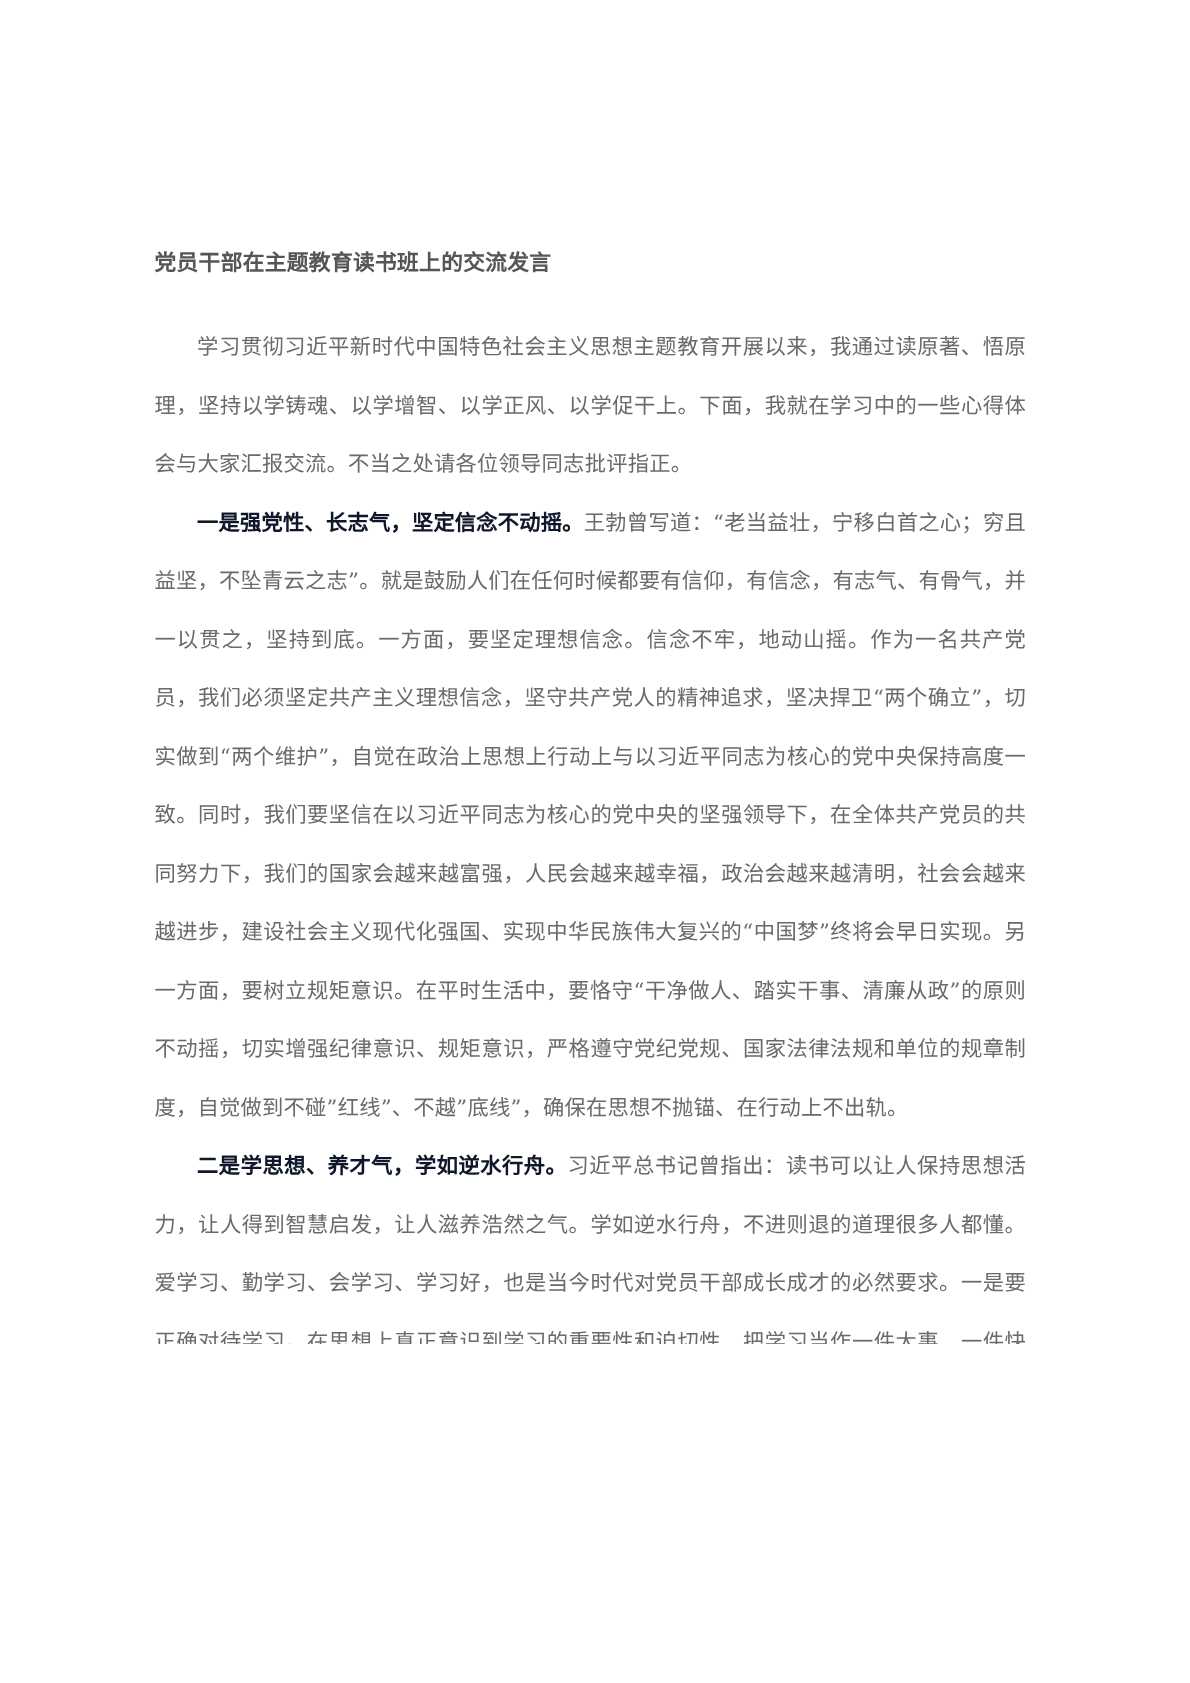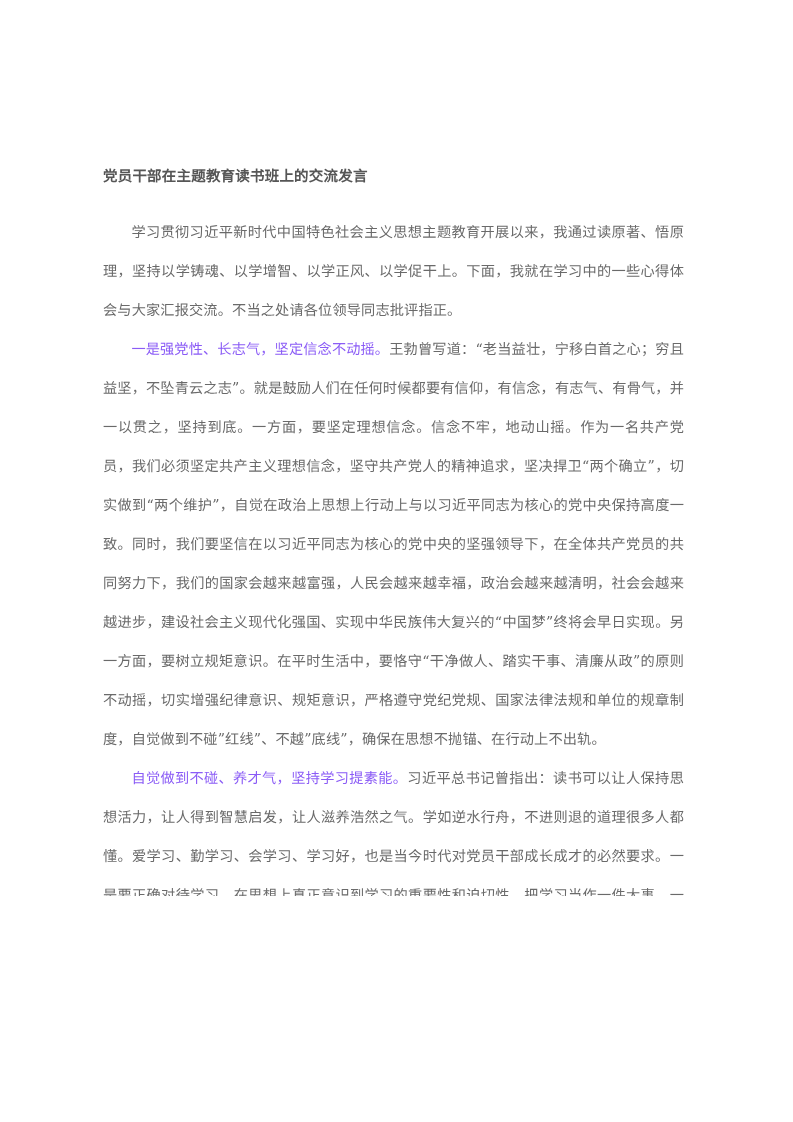--- a/index.html
+++ b/index.html
@@ -50,39 +50,39 @@
     letter-spacing: 0.15px;
     word-break: break-all;
   }
 
   .para + .para {
     margin-top: 0px;
   }
 
   .run-in-heading {
     font-family: "DejaVu Sans", "Liberation Sans", sans-serif;
-    font-weight: normal;
-    color: #8b5cf6;
+    font-weight: bold;
+    color: #0f172a;
     letter-spacing: 0.1px;
   }
 </style>
 </head>
 <body>
 
 <div class="page">
   <div class="doc-body">
 
     <h1 class="doc-title">党员干部在主题教育读书班上的交流发言</h1>
 
     <p class="para">
       <span class="body-text">学习贯彻习近平新时代中国特色社会主义思想主题教育开展以来，我通过读原著、悟原理，坚持以学铸魂、以学增智、以学正风、以学促干上。下面，我就在学习中的一些心得体会与大家汇报交流。不当之处请各位领导同志批评指正。</span>
     </p>
 
     <p class="para">
       <span class="run-in-heading">一是强党性、长志气，坚定信念不动摇。</span><span class="body-text">王勃曾写道：“老当益壮，宁移白首之心；穷且益坚，不坠青云之志”。就是鼓励人们在任何时候都要有信仰，有信念，有志气、有骨气，并一以贯之，坚持到底。一方面，要坚定理想信念。信念不牢，地动山摇。作为一名共产党员，我们必须坚定共产主义理想信念，坚守共产党人的精神追求，坚决捍卫“两个确立”，切实做到“两个维护”，自觉在政治上思想上行动上与以习近平同志为核心的党中央保持高度一致。同时，我们要坚信在以习近平同志为核心的党中央的坚强领导下，在全体共产党员的共同努力下，我们的国家会越来越富强，人民会越来越幸福，政治会越来越清明，社会会越来越进步，建设社会主义现代化强国、实现中华民族伟大复兴的“中国梦”终将会早日实现。另一方面，要树立规矩意识。在平时生活中，要恪守“干净做人、踏实干事、清廉从政”的原则不动摇，切实增强纪律意识、规矩意识，严格遵守党纪党规、国家法律法规和单位的规章制度，自觉做到不碰”红线”、不越”底线”，确保在思想不抛锚、在行动上不出轨。</span>
     </p>
 
     <p class="para">
-      <span class="run-in-heading">自觉做到不碰、养才气，坚持学习提素能。</span><span class="body-text">习近平总书记曾指出：读书可以让人保持思想活力，让人得到智慧启发，让人滋养浩然之气。学如逆水行舟，不进则退的道理很多人都懂。爱学习、勤学习、会学习、学习好，也是当今时代对党员干部成长成才的必然要求。一是要正确对待学习。在思想上真正意识到学习的重要性和迫切性，把学习当作一件大事、一件快乐的</span>
+      <span class="run-in-heading">二是学思想、养才气，学如逆水行舟。</span><span class="body-text">习近平总书记曾指出：读书可以让人保持思想活力，让人得到智慧启发，让人滋养浩然之气。学如逆水行舟，不进则退的道理很多人都懂。爱学习、勤学习、会学习、学习好，也是当今时代对党员干部成长成才的必然要求。一是要正确对待学习。在思想上真正意识到学习的重要性和迫切性，把学习当作一件大事、一件快乐的</span>
     </p>
 
   </div>
 </div>
 
 </body></html>

